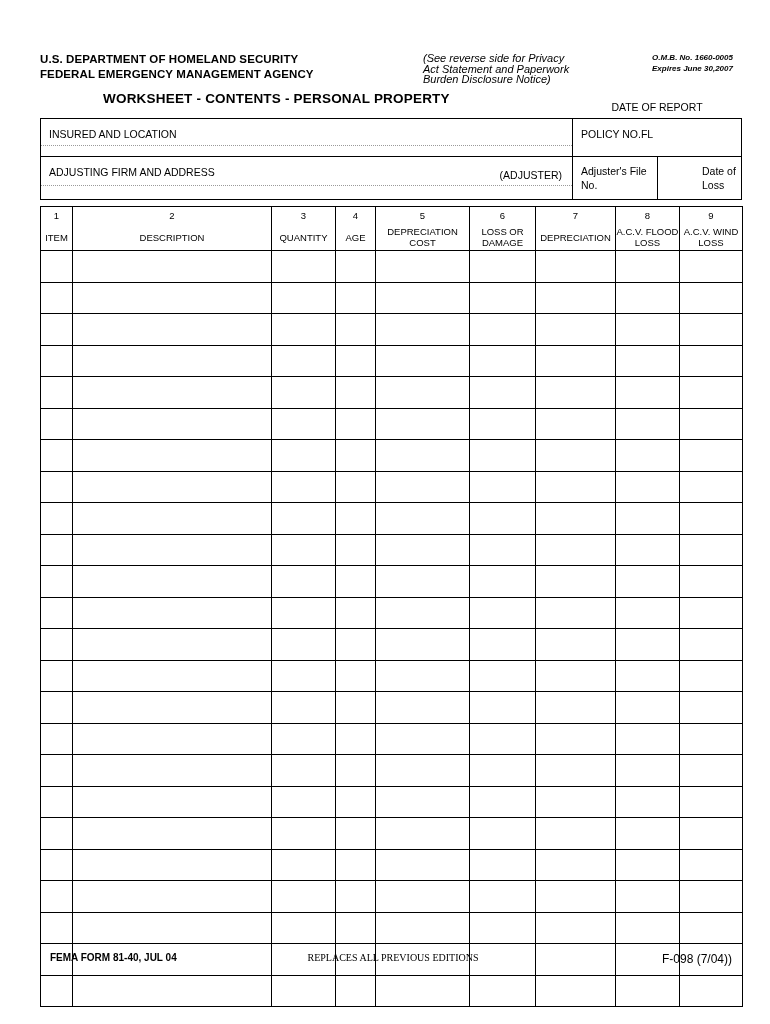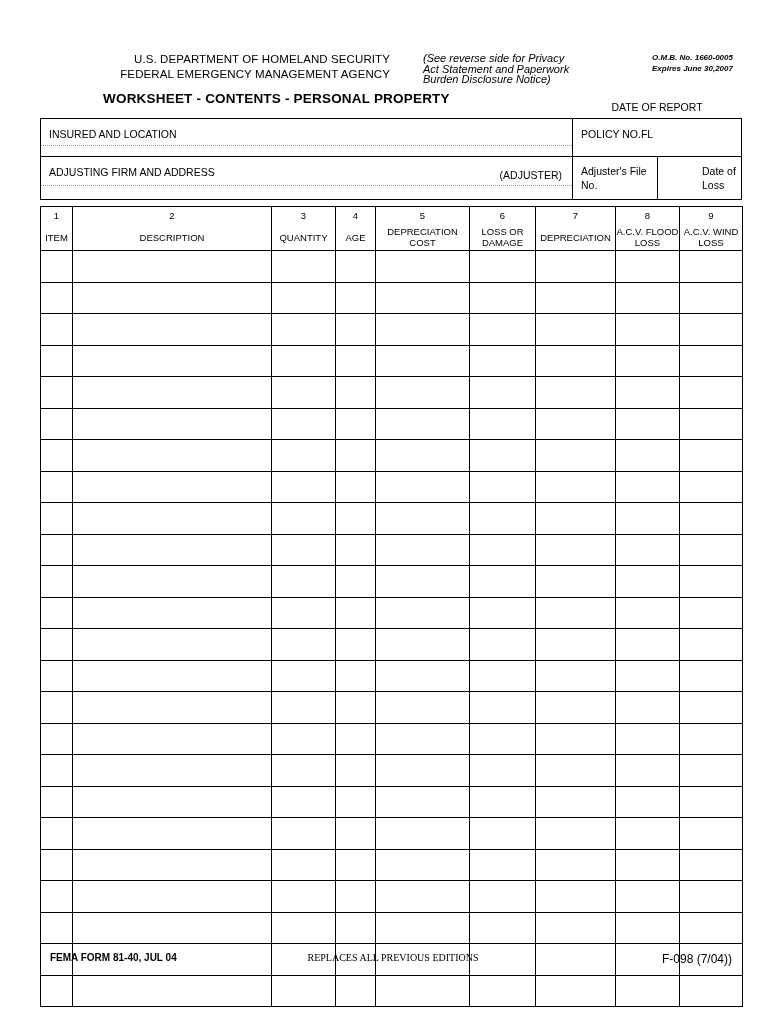--- a/index.html
+++ b/index.html
@@ -28,24 +28,24 @@
     left: 40px;
     top: 48px;
     width: 702px;
     height: 66px;
   }
   .agency-lines {
     position: absolute;
     left: 0px;
     top: 4px;
     width: 350px;
-    text-align: right;
+    text-align: left;
     font-size: 11.5px;
     line-height: 15px;
-    font-weight: normal;
+    font-weight: bold;
     letter-spacing: 0.1px;
   }
   .privacy-note {
     position: absolute;
     left: 383px;
     top: 5px;
     width: 150px;
     font-size: 11px;
     line-height: 10.5px;
     font-style: italic;

